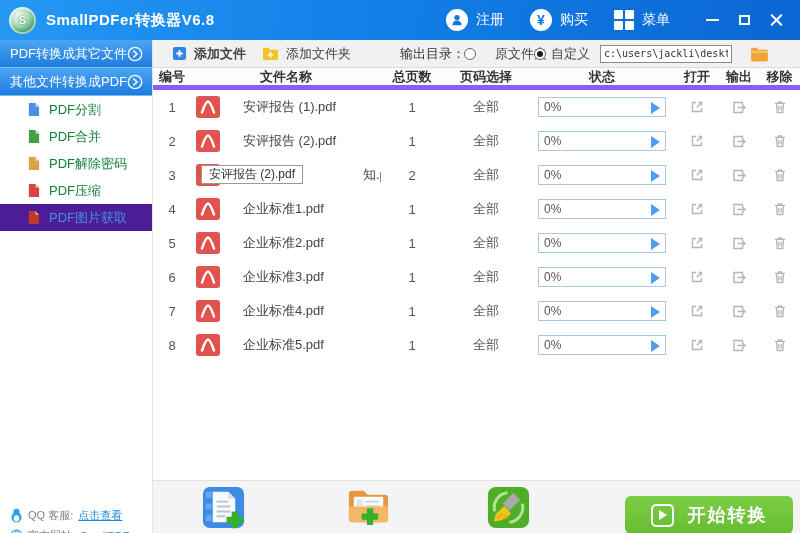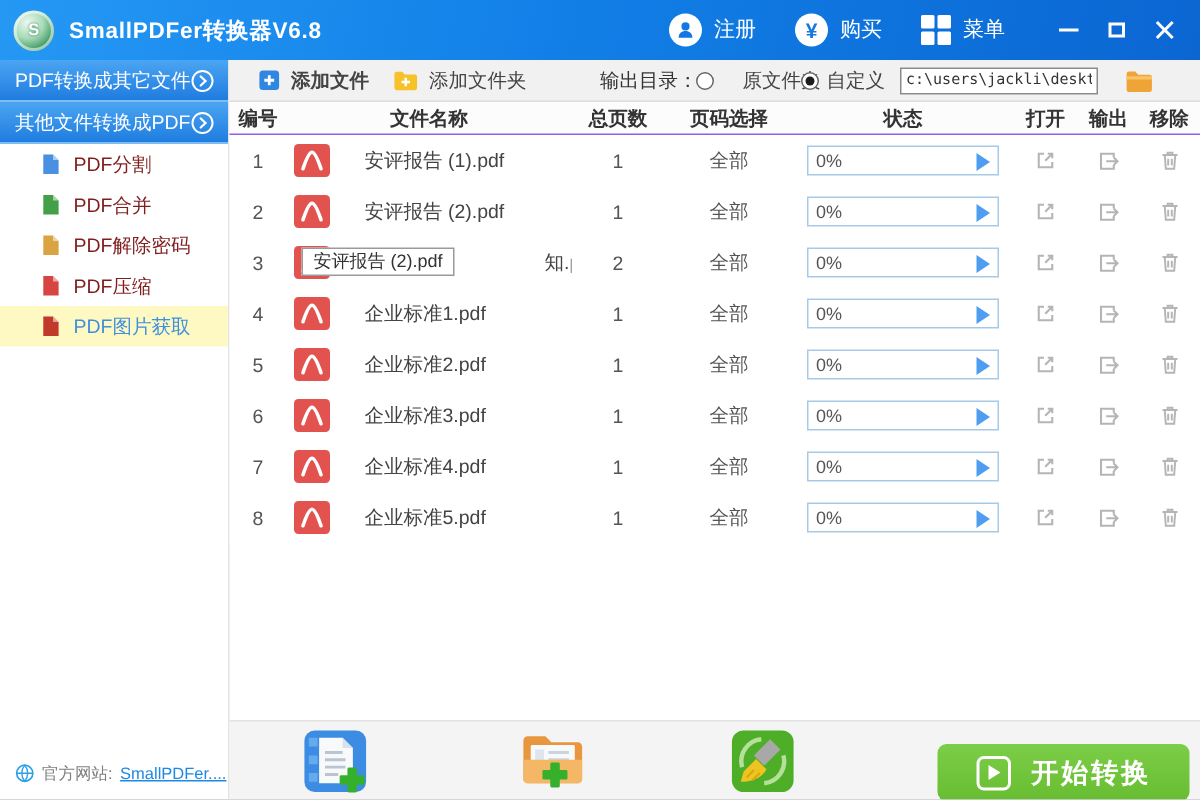--- a/index.html
+++ b/index.html
@@ -32,22 +32,22 @@
   .wc-close i { transform:rotate(45deg); }
   .wc-close i::after { transform:rotate(-90deg); }
 
   
   .sidebar { position:absolute; top:40px; left:0; width:153px; bottom:0; background:#fff;
     border-right:1px solid #e3e3e3; }
   .side-group { height:28px; background:linear-gradient(180deg,#4ba5f3,#1e7cdf);
     border-bottom:1px solid #77bcf5; color:#fff; font-size:13px;
     display:flex; align-items:center; justify-content:space-between; padding:0 9px 0 10px; cursor:pointer; }
   .side-item { height:27px; display:flex; align-items:center; gap:9px; padding-left:27px;
-    font-size:13px; color:#7f1d1d; cursor:pointer; }
-  .side-item.selected { background:#fef9c3; color:#4090dd; }
+    font-size:13px; color:#15803d; cursor:pointer; }
+  .side-item.selected { background:#4c1d95; color:#4090dd; }
   .c-split { color:#4a90e2; } .c-merge { color:#43a047; } .c-pass { color:#d9a441; }
   .c-zip { color:#d64541; } .c-img { color:#c0392b; }
   .side-footer { position:absolute; left:10px; top:468px; width:145px; }
   .sf-line { display:flex; align-items:center; gap:5px; font-size:11px; color:#808080;
     margin-bottom:5px; white-space:nowrap; }
   .sf-link { color:#1e88e5; text-decoration:underline; cursor:pointer; }
 
   
   .main { position:absolute; left:153px; top:40px; right:0; bottom:0; }
 
@@ -61,21 +61,21 @@
   .pos-radio2 { left:381px; gap:5px; cursor:pointer; }
   .radio-dot { width:12px; height:12px; border:1px solid #666; border-radius:50%; position:relative; background:#fff; }
   .radio-dot.checked::after { content:""; position:absolute; inset:2px; background:#1c1c1c; border-radius:50%; }
   .pos-input { left:447px; }
   .path-input { width:132px; height:18px; border:1px solid #8a8a8a; background:#fff;
     font-family:"DejaVu Sans Mono", monospace; font-size:10px; color:#333; padding:0 3px; }
   .pos-folder { left:597px; cursor:pointer; }
 
   
   .thead { height:22px; display:flex; align-items:center; background:#fcfcfc;
-    border-bottom:1px solid #8b5cf6; font-size:13px; font-weight:bold; color:#333; }
+    border-bottom:5px solid #8b5cf6; font-size:13px; font-weight:bold; color:#333; }
   .thead > div { text-align:center; }
   .h-no{width:38px;} .h-name{width:190px;} .h-pages{width:62px;} .h-range{width:86px;}
   .h-status{width:146px;} .h-open{width:44px;} .h-out{width:40px;} .h-del{width:41px;}
 
   .tbody { background:#fff; }
   .trow { height:34px; display:flex; align-items:center; position:relative; font-size:13px; color:#555; }
   .col-no { width:38px; text-align:center; }
   .col-icon { width:52px; padding-left:5px; display:flex; align-items:center; }
   .col-name { width:138px; color:#444; white-space:nowrap; overflow:hidden; }
   .col-name.indent { padding-left:120px; }
@@ -288,20 +288,27 @@
     </div>
     <div class="side-item selected">
       <svg class="c-img" width="13" height="15">
           <use href="#i-file"></use>
         </svg>
       <span>PDF图片获取</span>
     </div>
 
     <div class="side-footer">
       <div class="sf-line">
+        <svg width="13" height="15">
+            <use href="#i-qq"></use>
+          </svg>
+        <span>QQ 客服:</span>
+        <span class="sf-link">点击查看</span>
+      </div>
+      <div class="sf-line">
         <svg width="13" height="13">
             <use href="#i-globe"></use>
           </svg>
         <span>官方网站:</span>
         <span class="sf-link">SmallPDFer....</span>
       </div>
     </div>
   </div>
 
   <div class="main">

